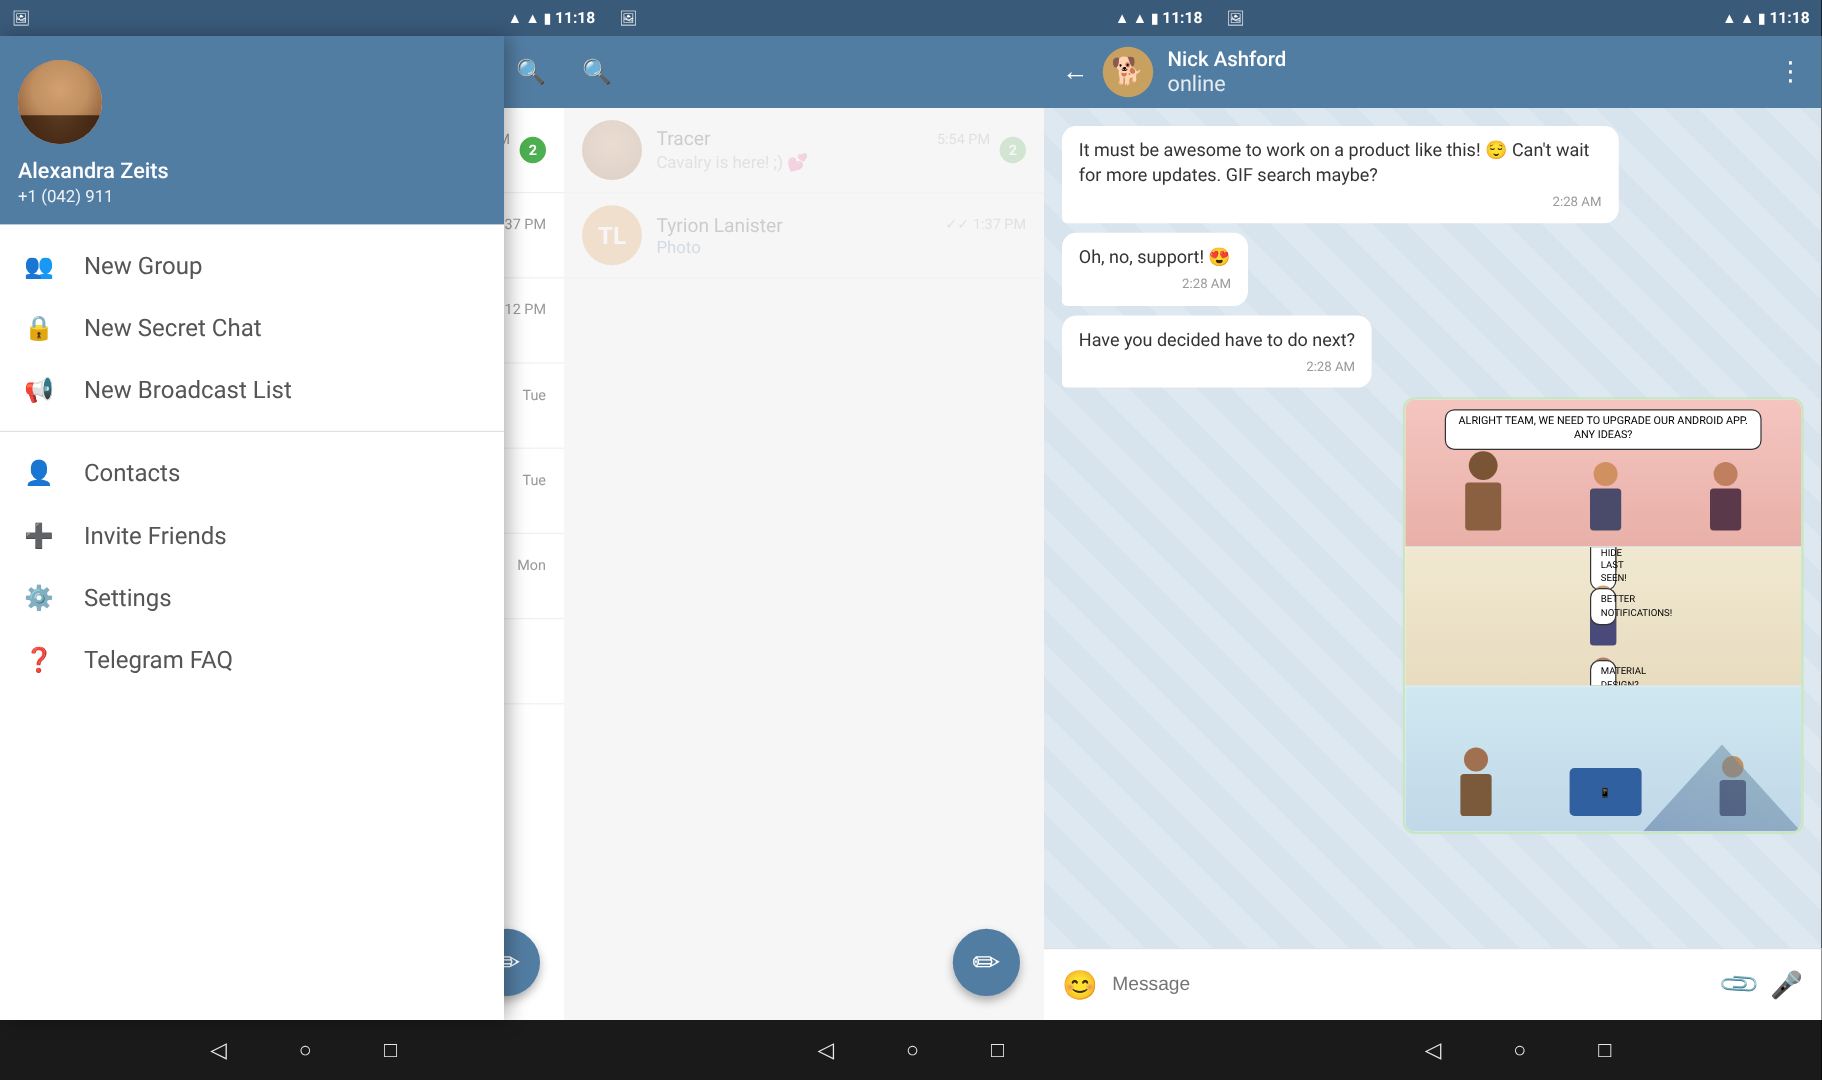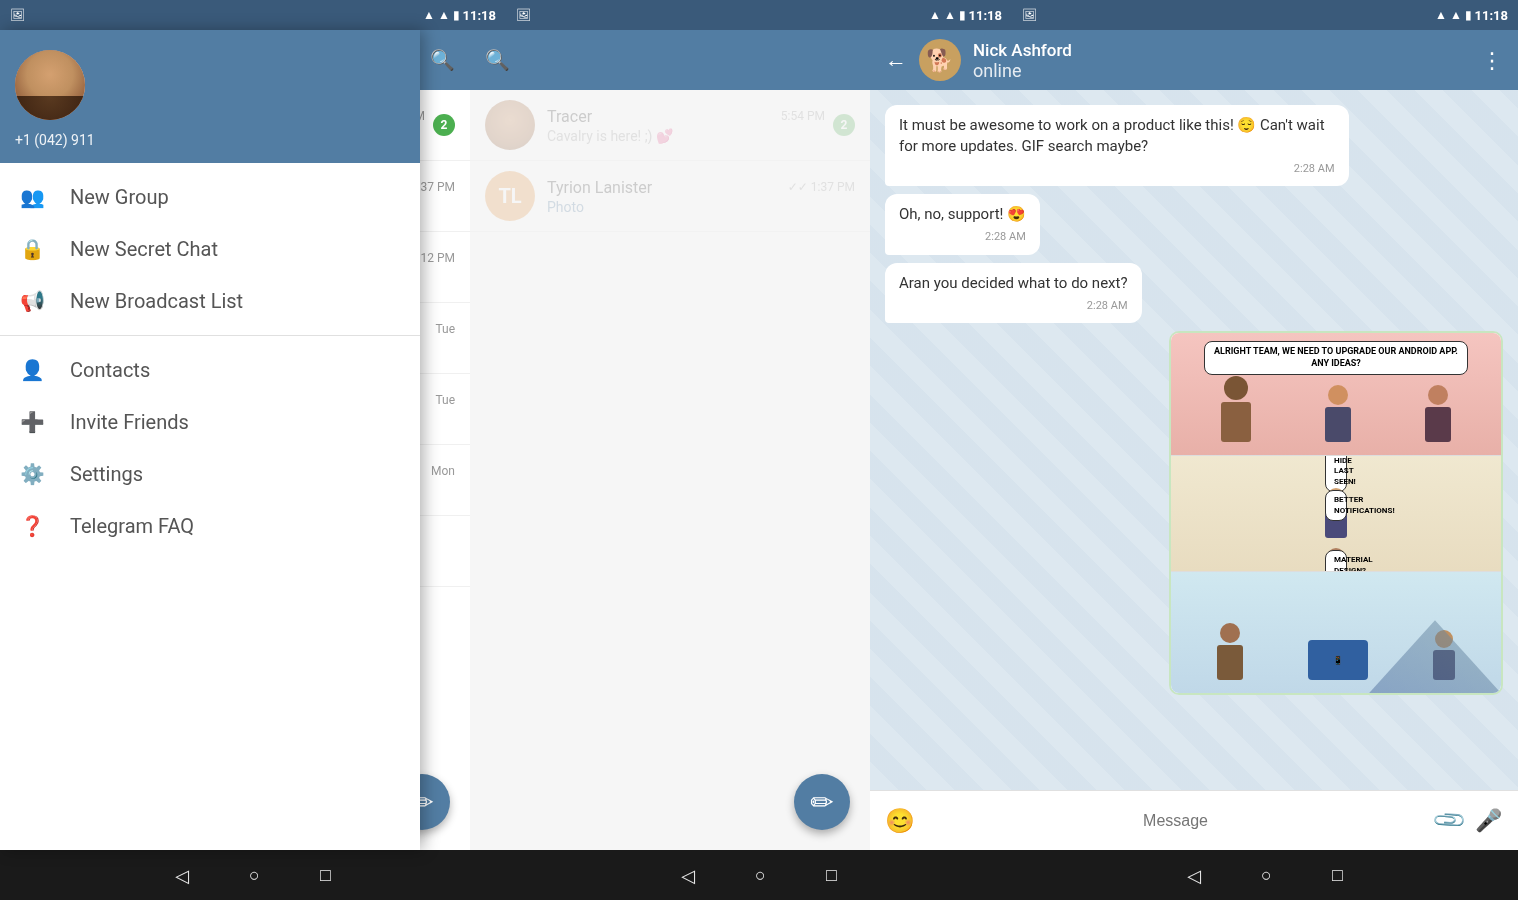--- a/index.html
+++ b/index.html
@@ -318,21 +318,21 @@
     .comic-panel:last-child { border-bottom: none; }
     .comic-panel-1 { background: linear-gradient(to bottom, #f5c5c0, #e8b0a8); }
     .comic-panel-2 { background: linear-gradient(to bottom, #f0e8d0, #e8dcc0); }
     .comic-panel-3 { background: linear-gradient(to bottom, #d0e8f0, #c0d8e8); }
     .speech-bubble-comic {
       background: white;
       border: 1.5px solid #333;
       border-radius: 8px;
       padding: 4px 8px;
       font-size: 9px;
-      font-weight: bold;
+      font-weight: normal;
       line-height: 1.3;
       text-align: center;
       position: absolute;
     }
 
     
     .message-input-area {
       height: 60px;
       background: white;
       display: flex;
@@ -342,21 +342,20 @@
       border-top: 1px solid #e0e0e0;
     }
     .emoji-btn { font-size: 24px; cursor: pointer; color: #888; }
     .message-input {
       flex: 1;
       border: none;
       outline: none;
       font-size: 16px;
       color: #7f1d1d;
       background: transparent;
-      text-align: center;
     }
     .attach-btn { font-size: 22px; cursor: pointer; color: #888; transform: rotate(-45deg); display: inline-block; }
     .mic-btn { font-size: 22px; cursor: pointer; color: #888; }
 
     
     .nav-bars {
       display: flex;
       height: 50px;
       background: #1a1a1a;
     }
@@ -553,20 +552,21 @@
 
       <div class="drawer-header">
         <div class="drawer-avatar">
           <div class="drawer-avatar-img">
 
             <div style="width:100%;height:100%;background:radial-gradient(circle at 50% 35%, #d4a070 0%, #c09060 40%, #8a5535 80%);position:relative;">
               <div style="position:absolute;bottom:0;left:0;right:0;height:35%;background:radial-gradient(circle at 50% 0, #5a3a20, #3a2010);border-radius:0 0 50px 50px;"></div>
             </div>
           </div>
         </div>
+        <div class="drawer-name">Alexandra Zeits</div>
         <div class="drawer-phone">+1 (042) 911</div>
       </div>
 
       <div class="drawer-menu">
 
         <div class="drawer-item">
           <span class="drawer-item-icon">👥</span>
           <span class="drawer-item-label">New Group</span>
         </div>
 
@@ -661,21 +661,21 @@
         <span>It must be awesome to work on a product like this! 😌 Can't wait for more updates. GIF search maybe?</span>
         <div class="message-time">2:28 AM</div>
       </div>
 
       <div class="message-bubble received">
         <span>Oh, no, support! 😍</span>
         <div class="message-time">2:28 AM</div>
       </div>
 
       <div class="message-bubble received">
-        <span>Aran you decided what to do next?</span>
+        <span>Have you decided have to do next?</span>
         <div class="message-time">2:28 AM</div>
       </div>
 
       <div style="align-self:flex-end;">
         <div class="comic-container">
           <div class="comic-strip">
 
             <div class="comic-panel comic-panel-1" style="position:relative;">
 
               <div style="display:flex;width:100%;height:100%;align-items:flex-end;justify-content:space-around;padding:5px;">

